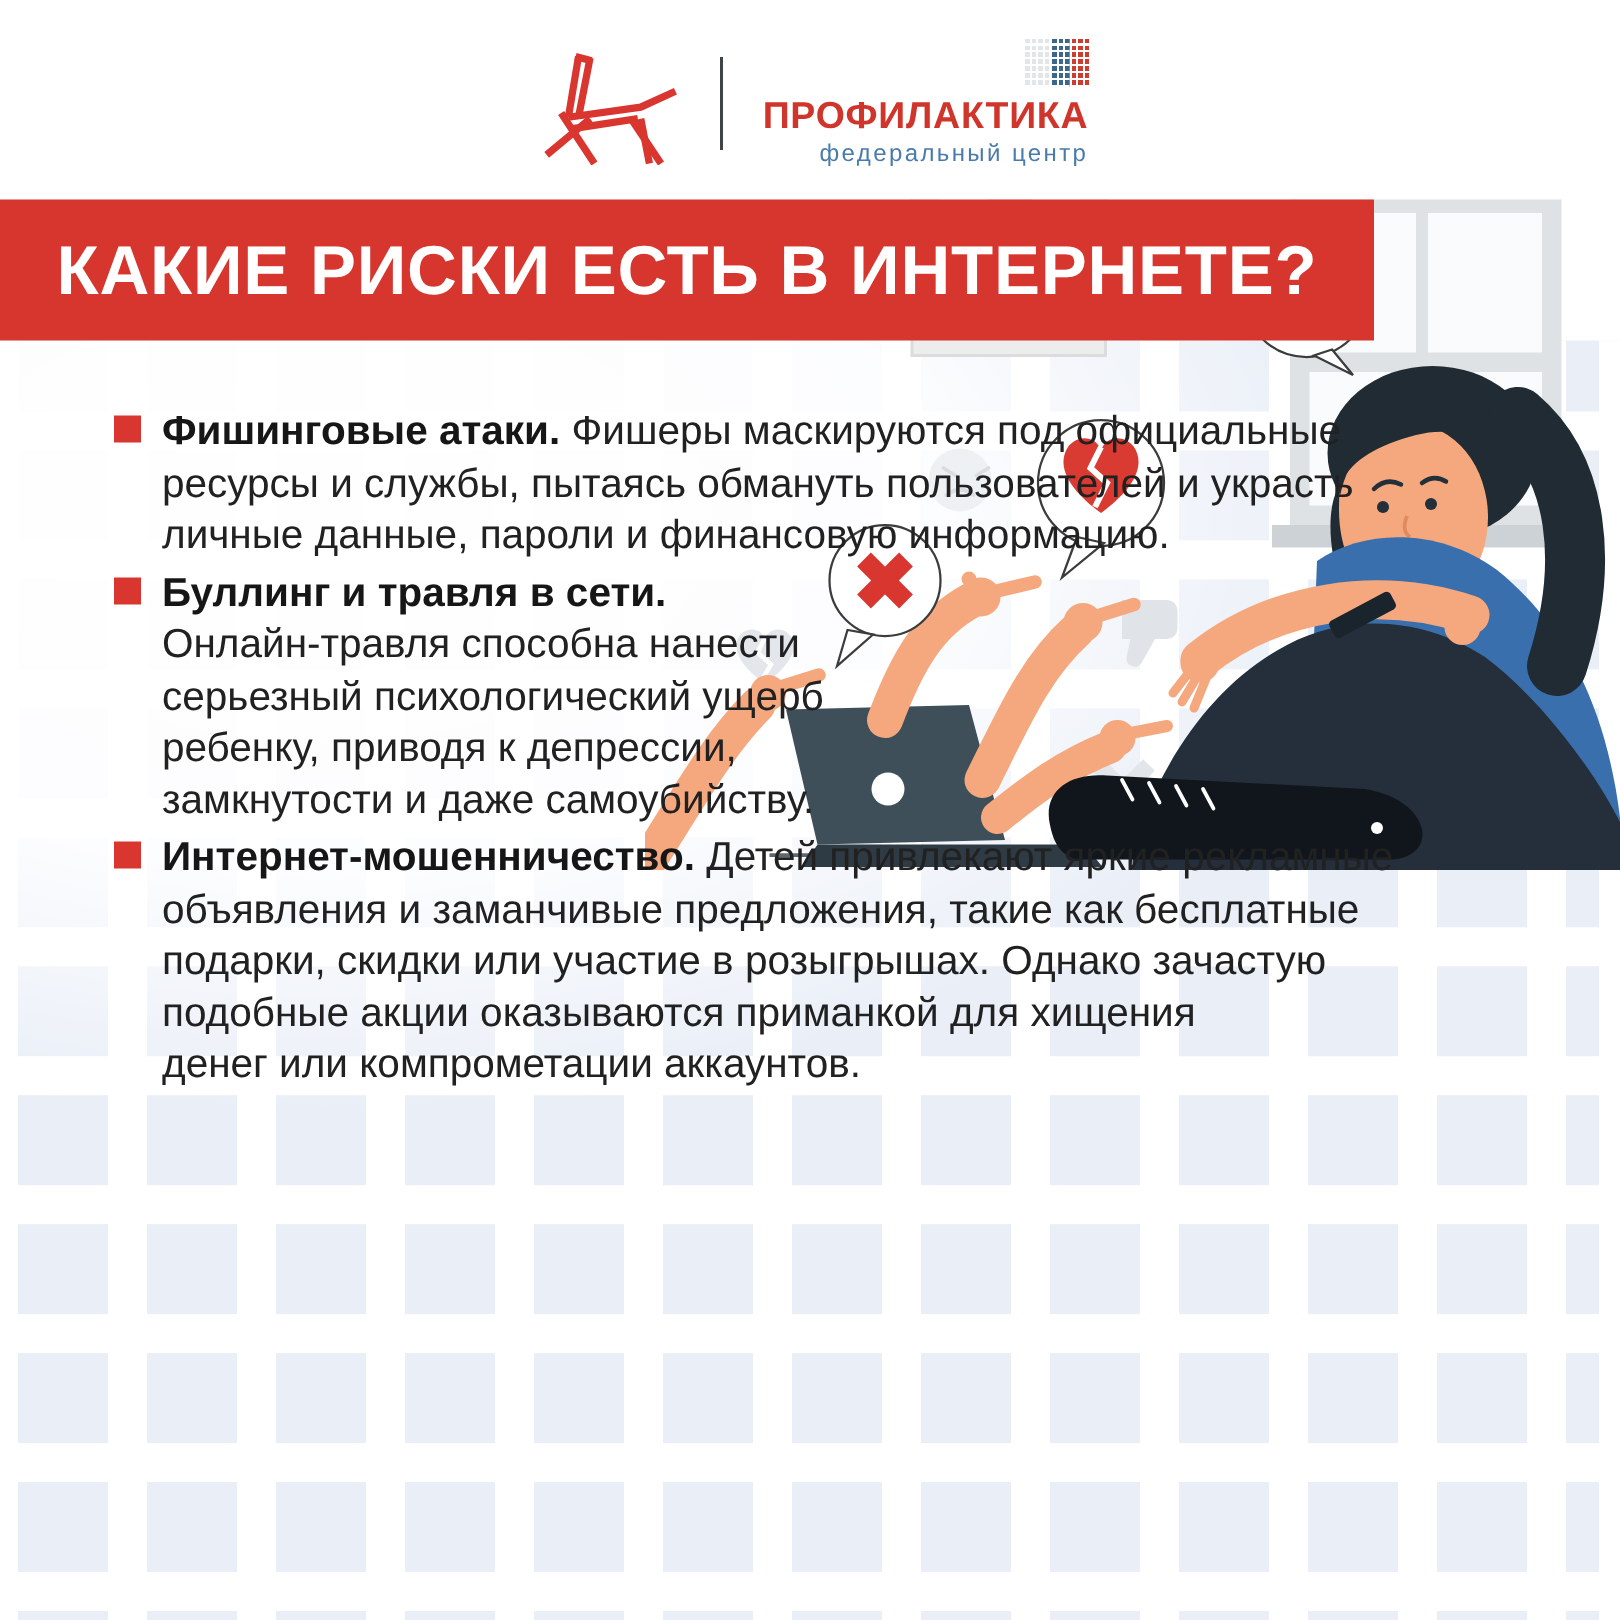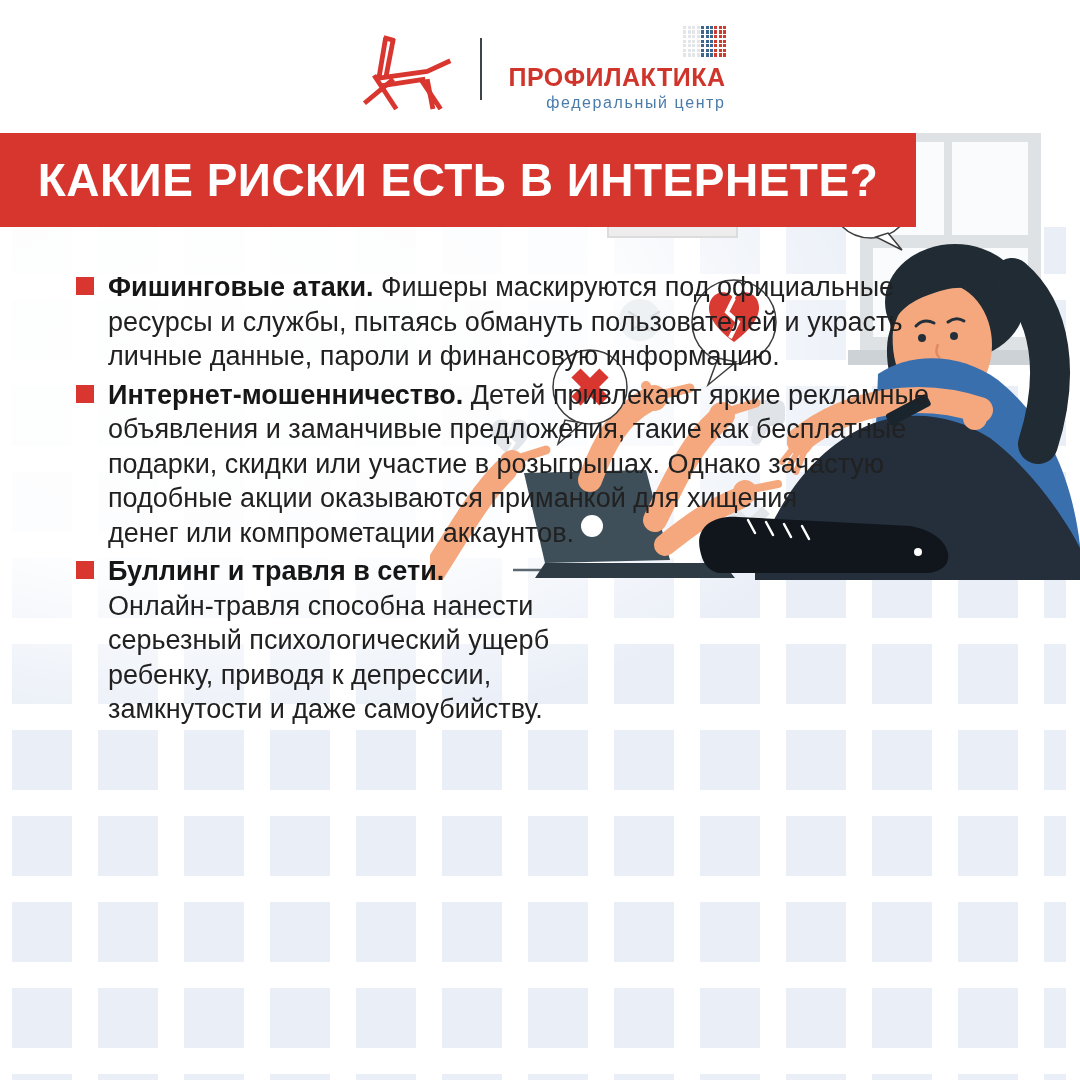--- a/index.html
+++ b/index.html
@@ -90,33 +90,33 @@
 
     <ul class="risks">
       <li class="risk">
           <span class="sq"></span>
           <p><strong>Фишинговые атаки.</strong> <span>Фишеры маскируются под официальные
 ресурсы и службы, пытаясь обмануть пользователей и украсть
 личные данные, пароли и финансовую информацию.</span></p>
         </li>
       <li class="risk">
           <span class="sq"></span>
+          <p><strong>Буллинг и травля в сети.</strong> <span>
+Онлайн-травля способна нанести
+серьезный психологический ущерб
+ребенку, приводя к депрессии,
+замкнутости и даже самоубийству.</span></p>
+        </li>
+      <li class="risk">
+          <span class="sq"></span>
           <p><strong>Интернет-мошенничество.</strong> <span>Детей привлекают яркие рекламные
 объявления и заманчивые предложения, такие как бесплатные
 подарки, скидки или участие в розыгрышах. Однако зачастую
 подобные акции оказываются приманкой для хищения
 денег или компрометации аккаунтов.</span></p>
-        </li>
-      <li class="risk">
-          <span class="sq"></span>
-          <p><strong>Буллинг и травля в сети.</strong> <span>
-Онлайн-травля способна нанести
-серьезный психологический ущерб
-ребенку, приводя к депрессии,
-замкнутости и даже самоубийству.</span></p>
         </li>
     </ul>
 
     <div class="illustration">
       <svg width="650" height="580" viewBox="0 0 650 580">
 
         <g>
           <rect x="430" y="30" width="181" height="320" fill="#dfe2e4"></rect>
           <rect x="443" y="43" width="35" height="85" fill="#fafbfd"></rect>
           <rect x="484" y="43" width="35" height="85" fill="#fafbfd"></rect>

